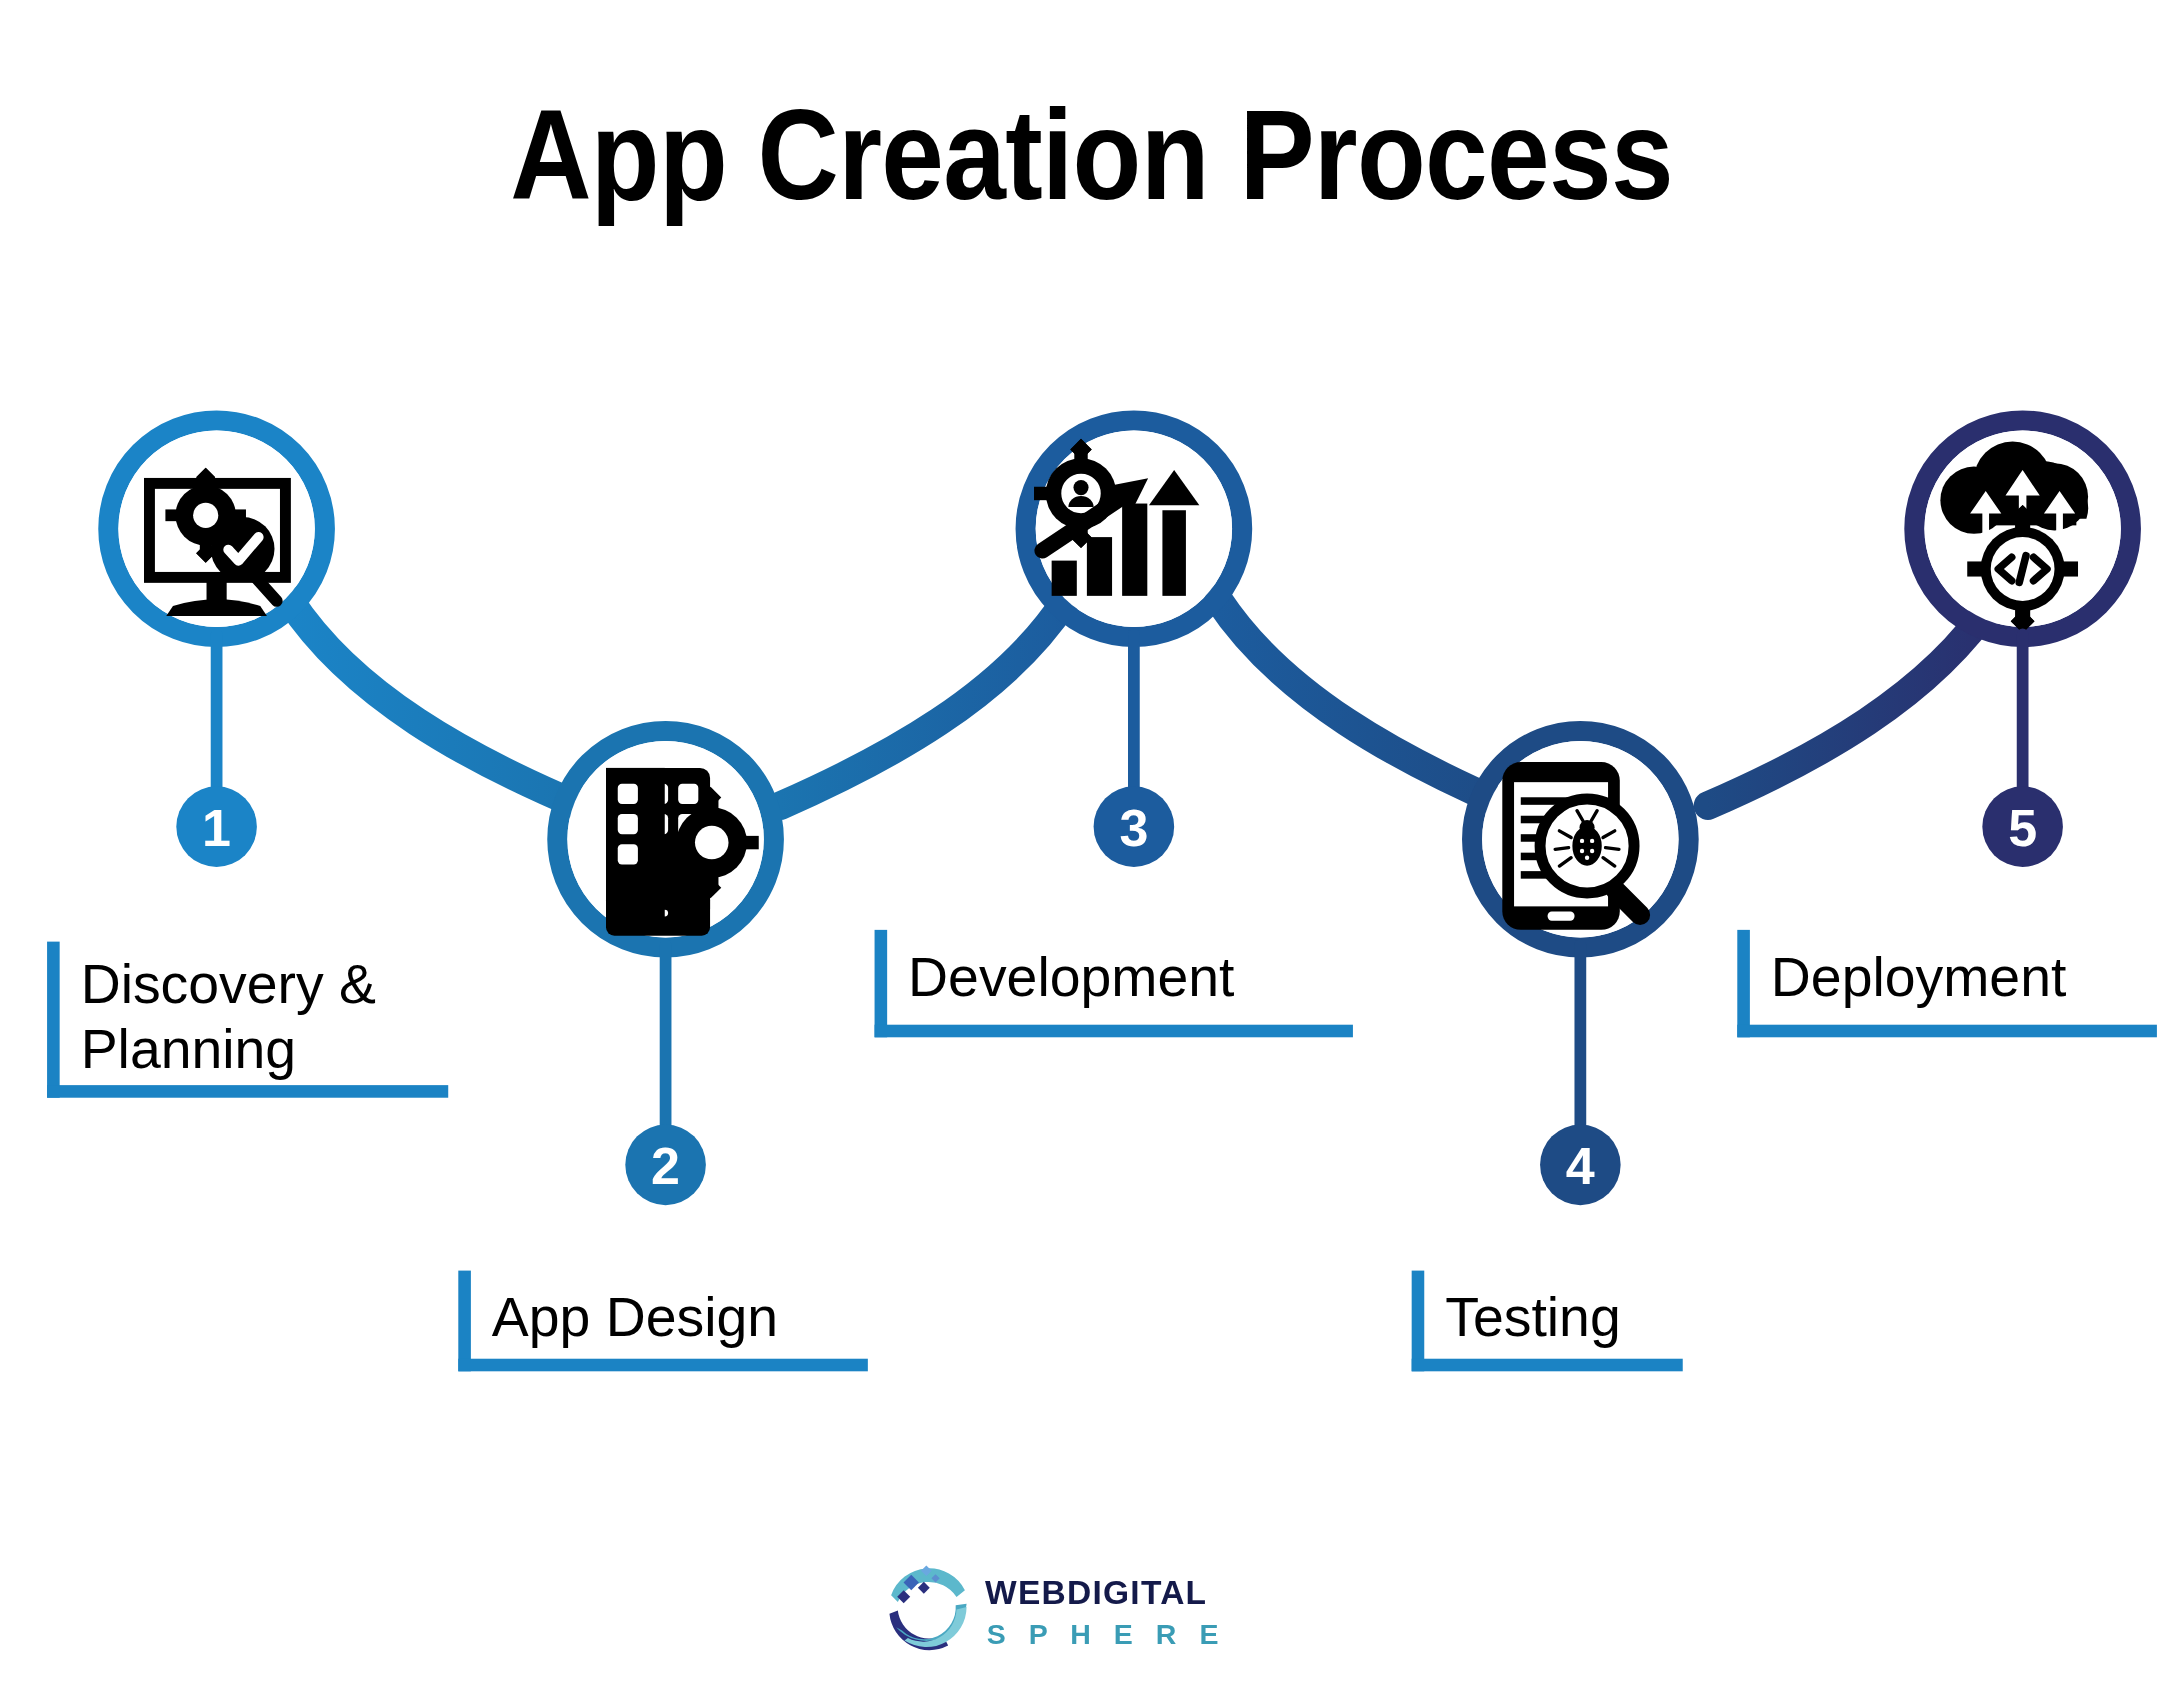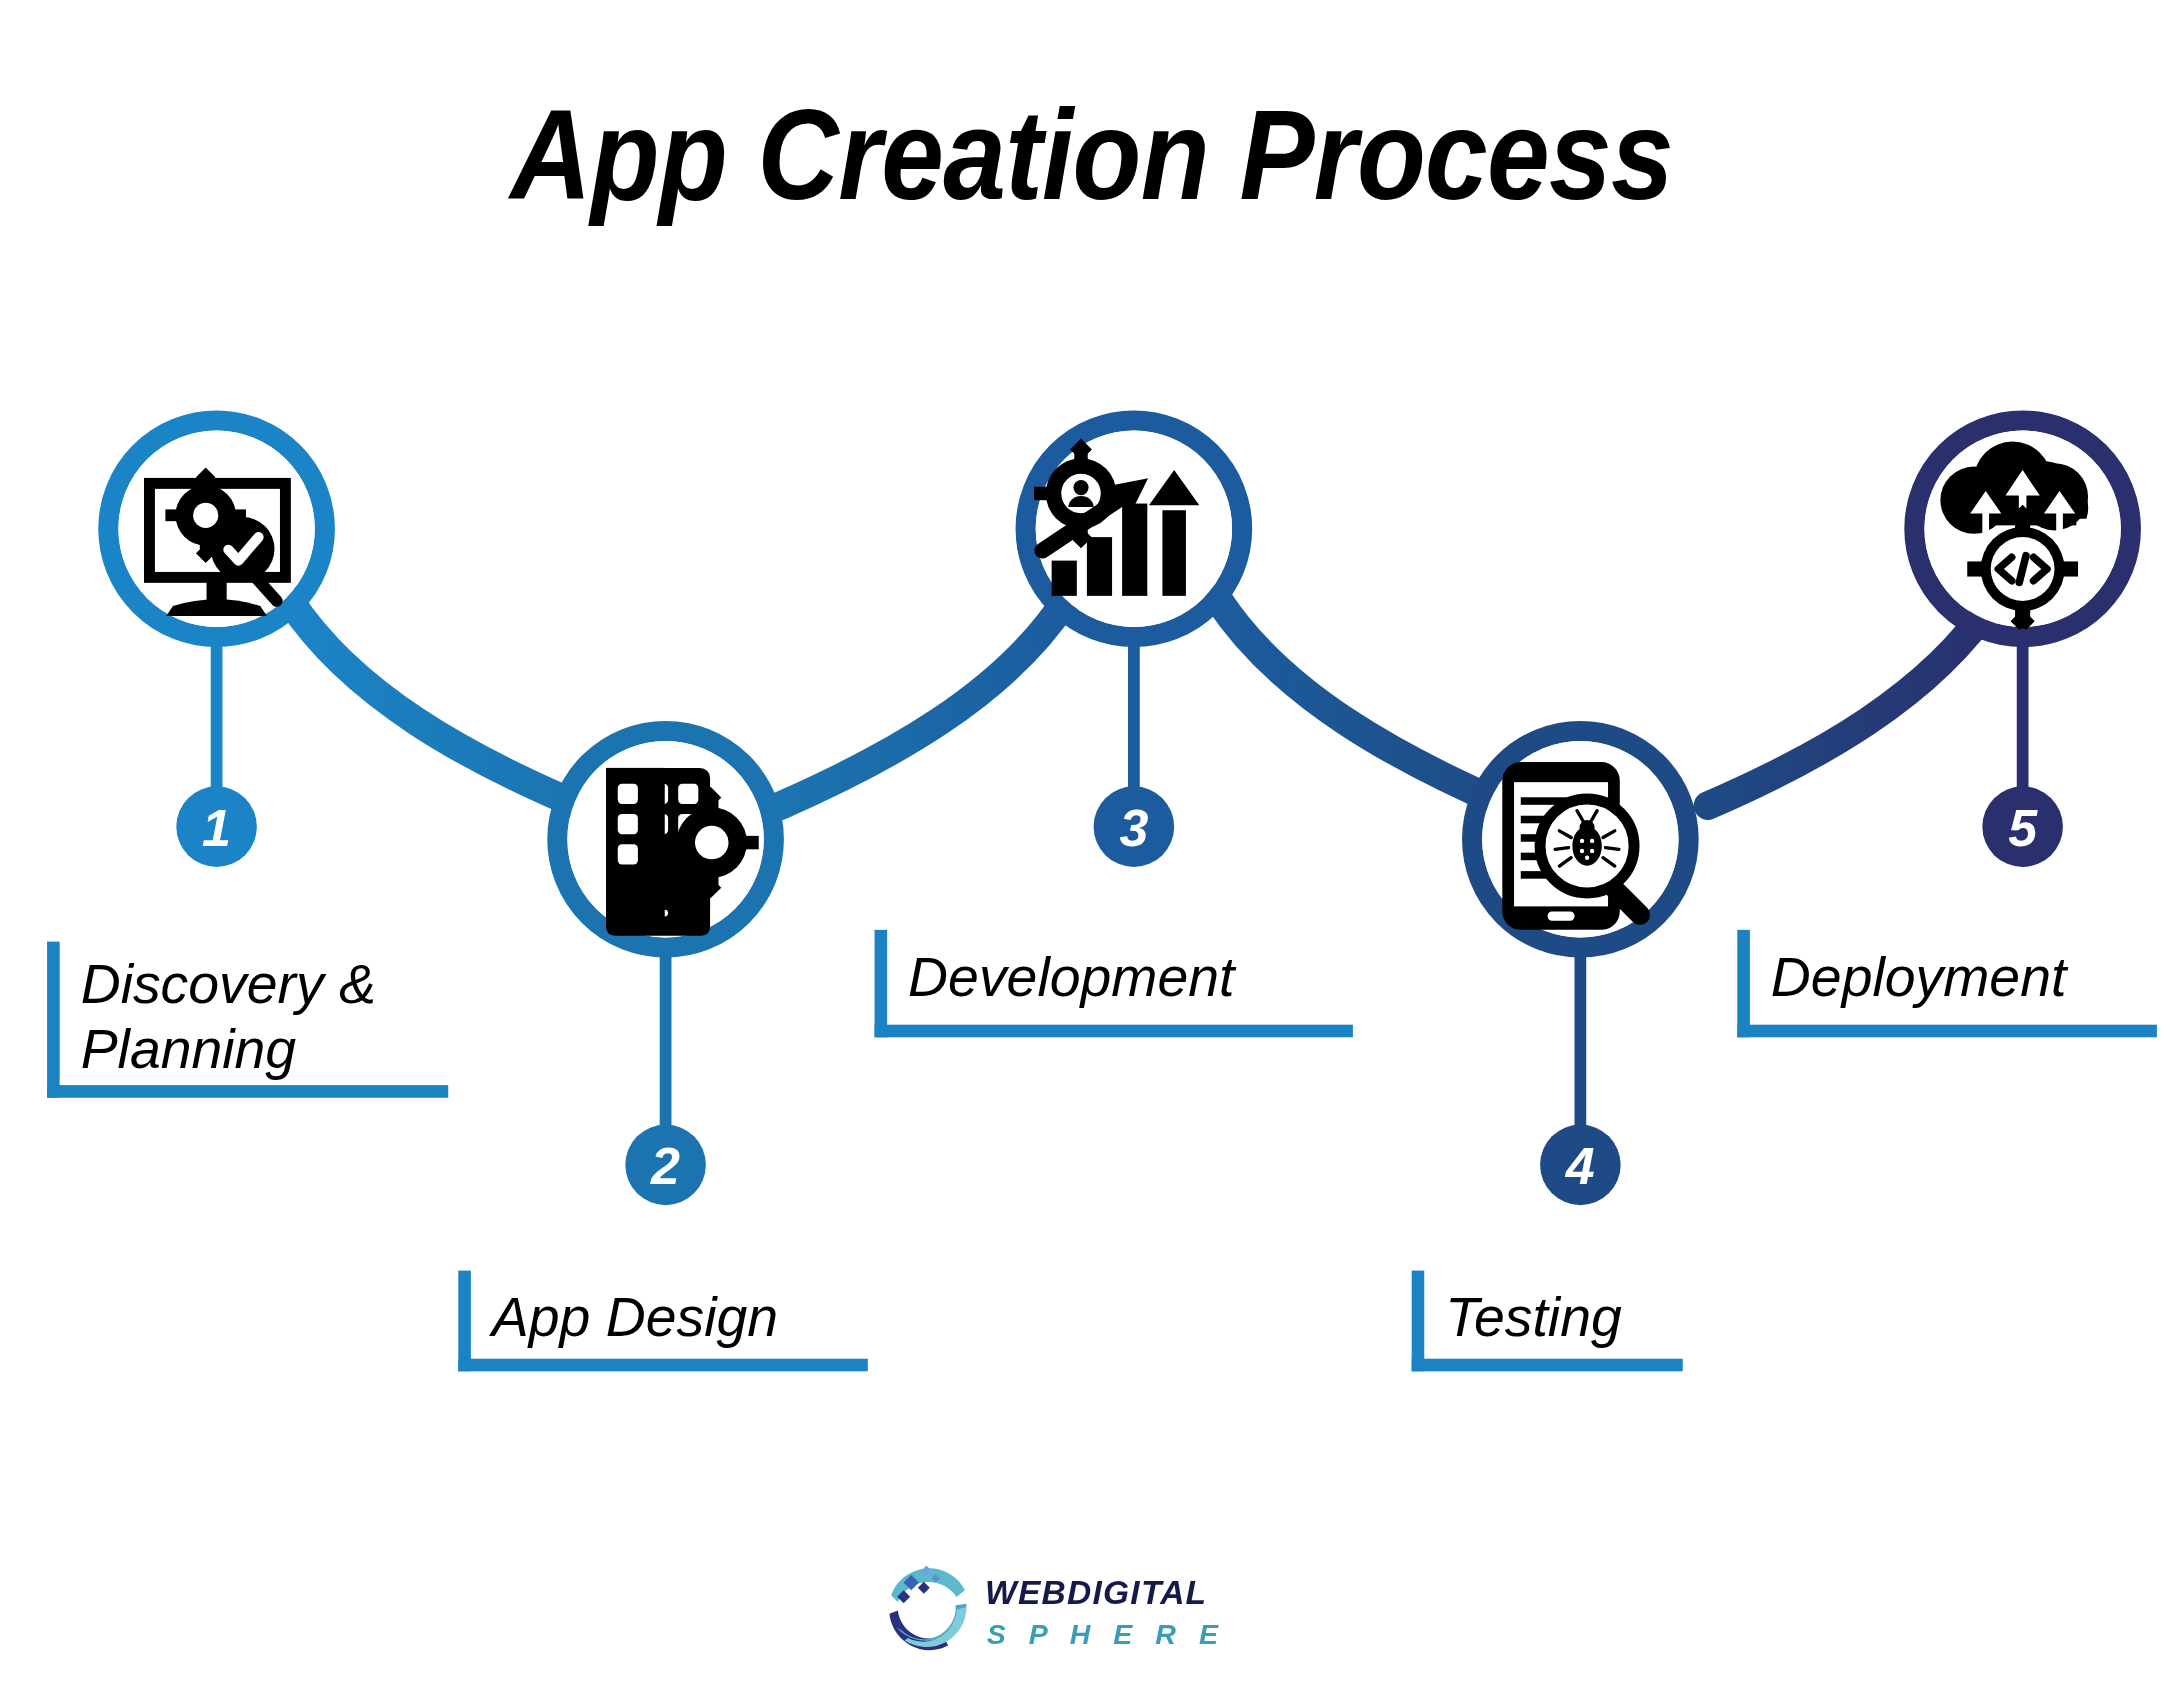--- a/index.html
+++ b/index.html
@@ -1,21 +1,21 @@
 <!DOCTYPE html>
 <html style="font-size:13.4px"><head>
 <meta charset="utf-8">
 <style>
   html,body{margin:0;padding:0;background:#ffffff;}
   body{
     width:2183px;height:1707px;
     font-family:"Liberation Sans", sans-serif;
     overflow:hidden;position:relative;
   }
-  #stage{position:absolute;inset:0;width:2183px;height:1340px;font-style:italic;}
+  #stage{position:absolute;inset:0;width:2183px;height:1340px;}
   #title{
     position:absolute;left:0;right:0;top:81px;
     text-align:center;
     font-family:"Liberation Sans", sans-serif;
     font-weight:700;
     font-size:128px;
     letter-spacing:-0.8px;
     color:#000000;
     transform:scaleX(0.88);
     transform-origin:50% 50%;

